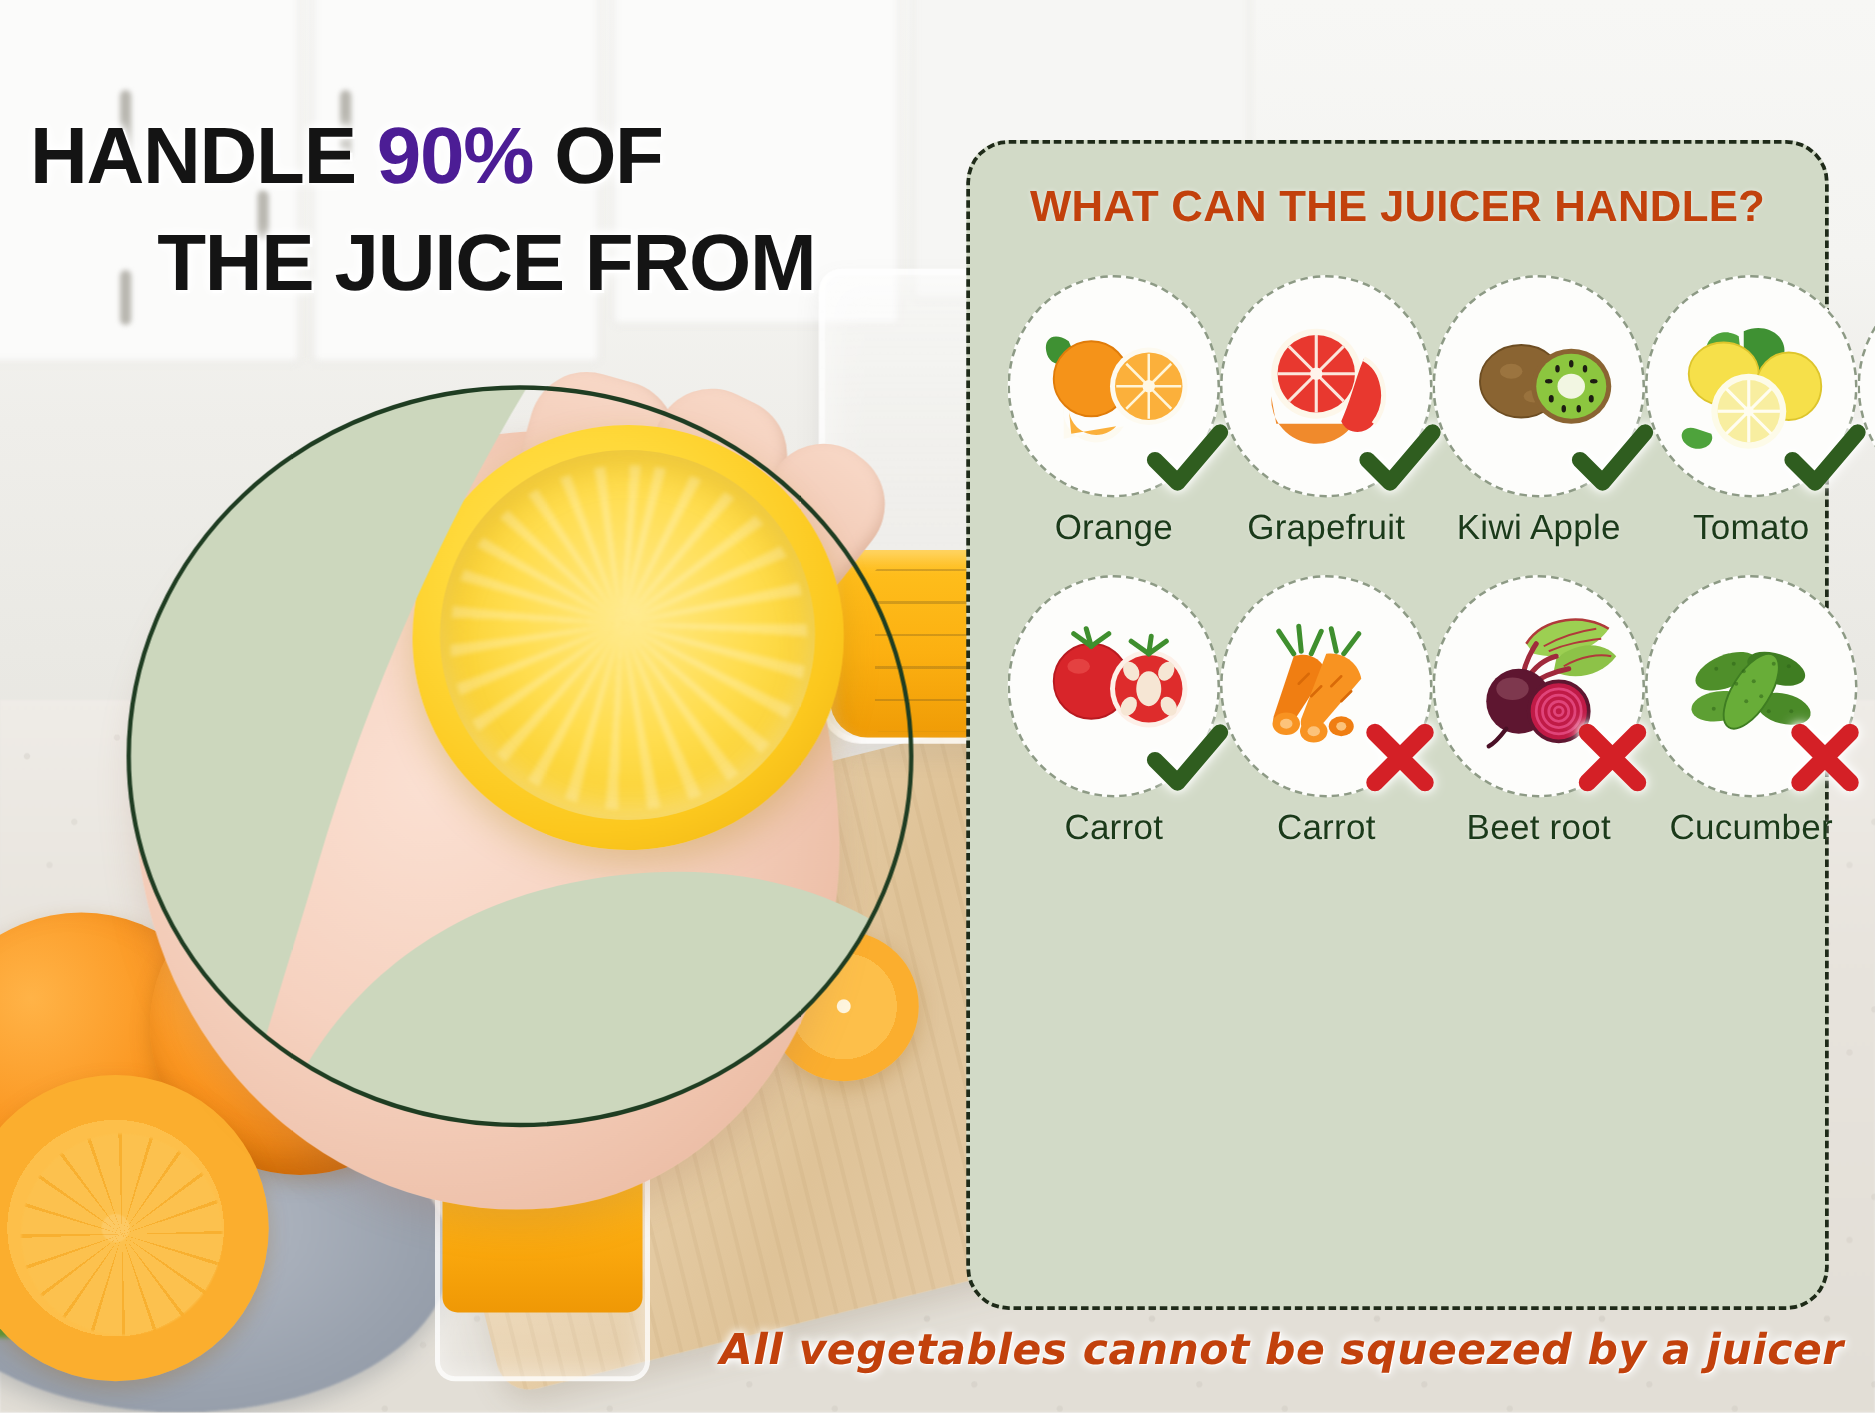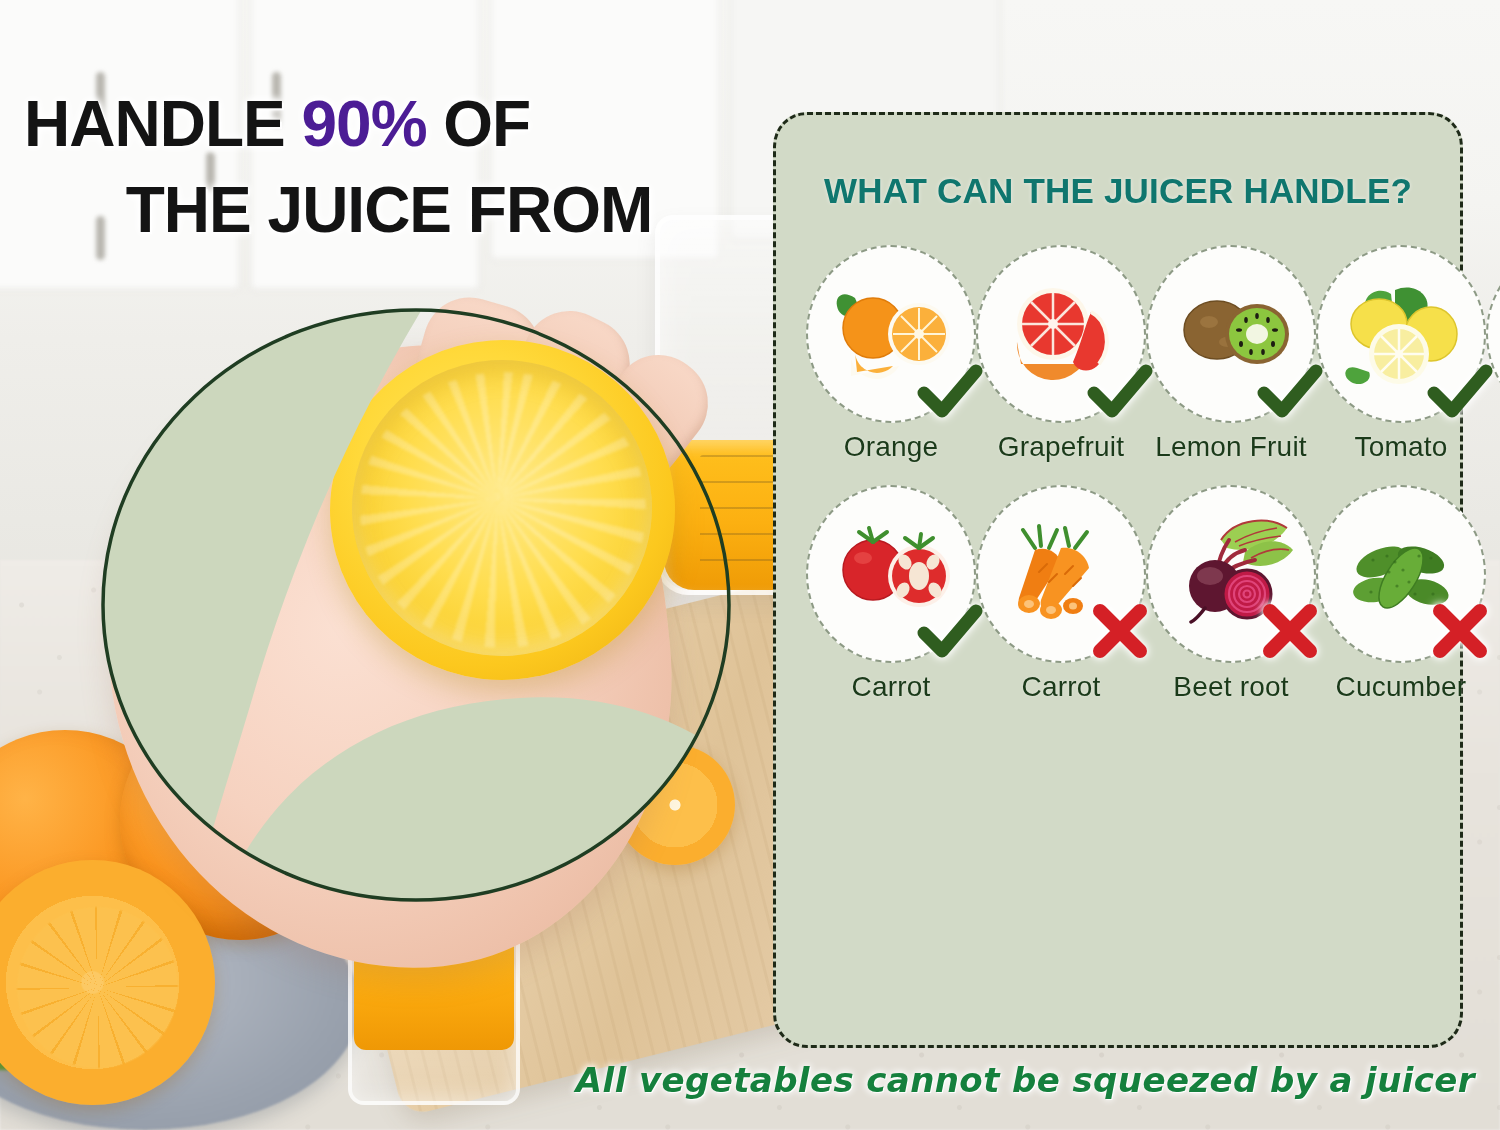--- a/index.html
+++ b/index.html
@@ -233,27 +233,27 @@
   .pct { color:#4c1d95; }
 
   
   .panel {
     position:absolute; left:773px; top:112px; width:690px; height:936px;
     background:#d2dac7;
     border:3px dashed #1e2a18;
     border-radius:34px;
   }
   .panel-title {
-    margin-top:56px;
+    margin-top:31px;
     text-align:center;
     font-family:"Liberation Sans", sans-serif;
     font-weight:bold;
     font-size:35px;
     letter-spacing:.2px;
-    color:#0f766e;
+    color:#c2410c;
     text-shadow:0 0 4px rgba(255,255,255,.55);
     white-space:nowrap;
   }
 
   .grid {
     margin:34px 30px 10px 30px;
     display:grid;
     grid-template-columns:repeat(5,1fr);
     row-gap:22px;
   }
@@ -286,21 +286,21 @@
 
   
   .caption {
     position:absolute; left:0; top:1060px; width:1475px;
     text-align:right;
     font-family:"DejaVu Sans", sans-serif;
     font-style:italic;
     font-weight:bold;
     font-size:34px;
     letter-spacing:.4px;
-    color:#15803d;
+    color:#c2410c;
     text-shadow:0 0 7px #fff, 0 0 9px #fff, 1px 1px 0 rgba(255,255,255,.9);
     white-space:nowrap;
   }
 </style>
 </head>
 <body>
 
 <div class="photo-bg">
   <div class="kitchen-wall"></div>
 
@@ -444,21 +444,21 @@
               <ellipse cx="86" cy="80" rx="1.8" ry="3"></ellipse>
             <ellipse cx="76" cy="72" rx="2" ry="3"></ellipse>
               <ellipse cx="74" cy="58" rx="3" ry="1.8"></ellipse>
             <ellipse cx="81" cy="48" rx="1.8" ry="3"></ellipse>
           </g>
         </svg>
         <svg class="mark" viewBox="0 0 72 72">
           <path d="M10 38 L28 56 L62 16" fill="none" stroke="#2f5d1f" stroke-width="13" stroke-linecap="round" stroke-linejoin="round"></path>
         </svg>
       </div>
-      <div class="cell-label">Lemon Fruit</div>
+      <div class="cell-label">Kiwi Apple</div>
     </div>
 
     <div class="cell">
       <div class="bubble">
         <svg class="art" viewBox="0 0 132 124">
           <path d="M60 18 C78 10 96 22 92 38 C88 52 68 54 60 42 Z" fill="#3f9133"></path>
           <path d="M56 22 C44 14 28 22 30 36 C32 48 50 50 58 40 Z" fill="#4ea33c"></path>
           <ellipse cx="44" cy="52" rx="28" ry="25" fill="#f6e04a"></ellipse>
           <ellipse cx="44" cy="52" rx="28" ry="25" fill="none" stroke="#ddc52c" stroke-width="1.5"></ellipse>
           <ellipse cx="96" cy="62" rx="26" ry="27" fill="#f6e04a"></ellipse>

